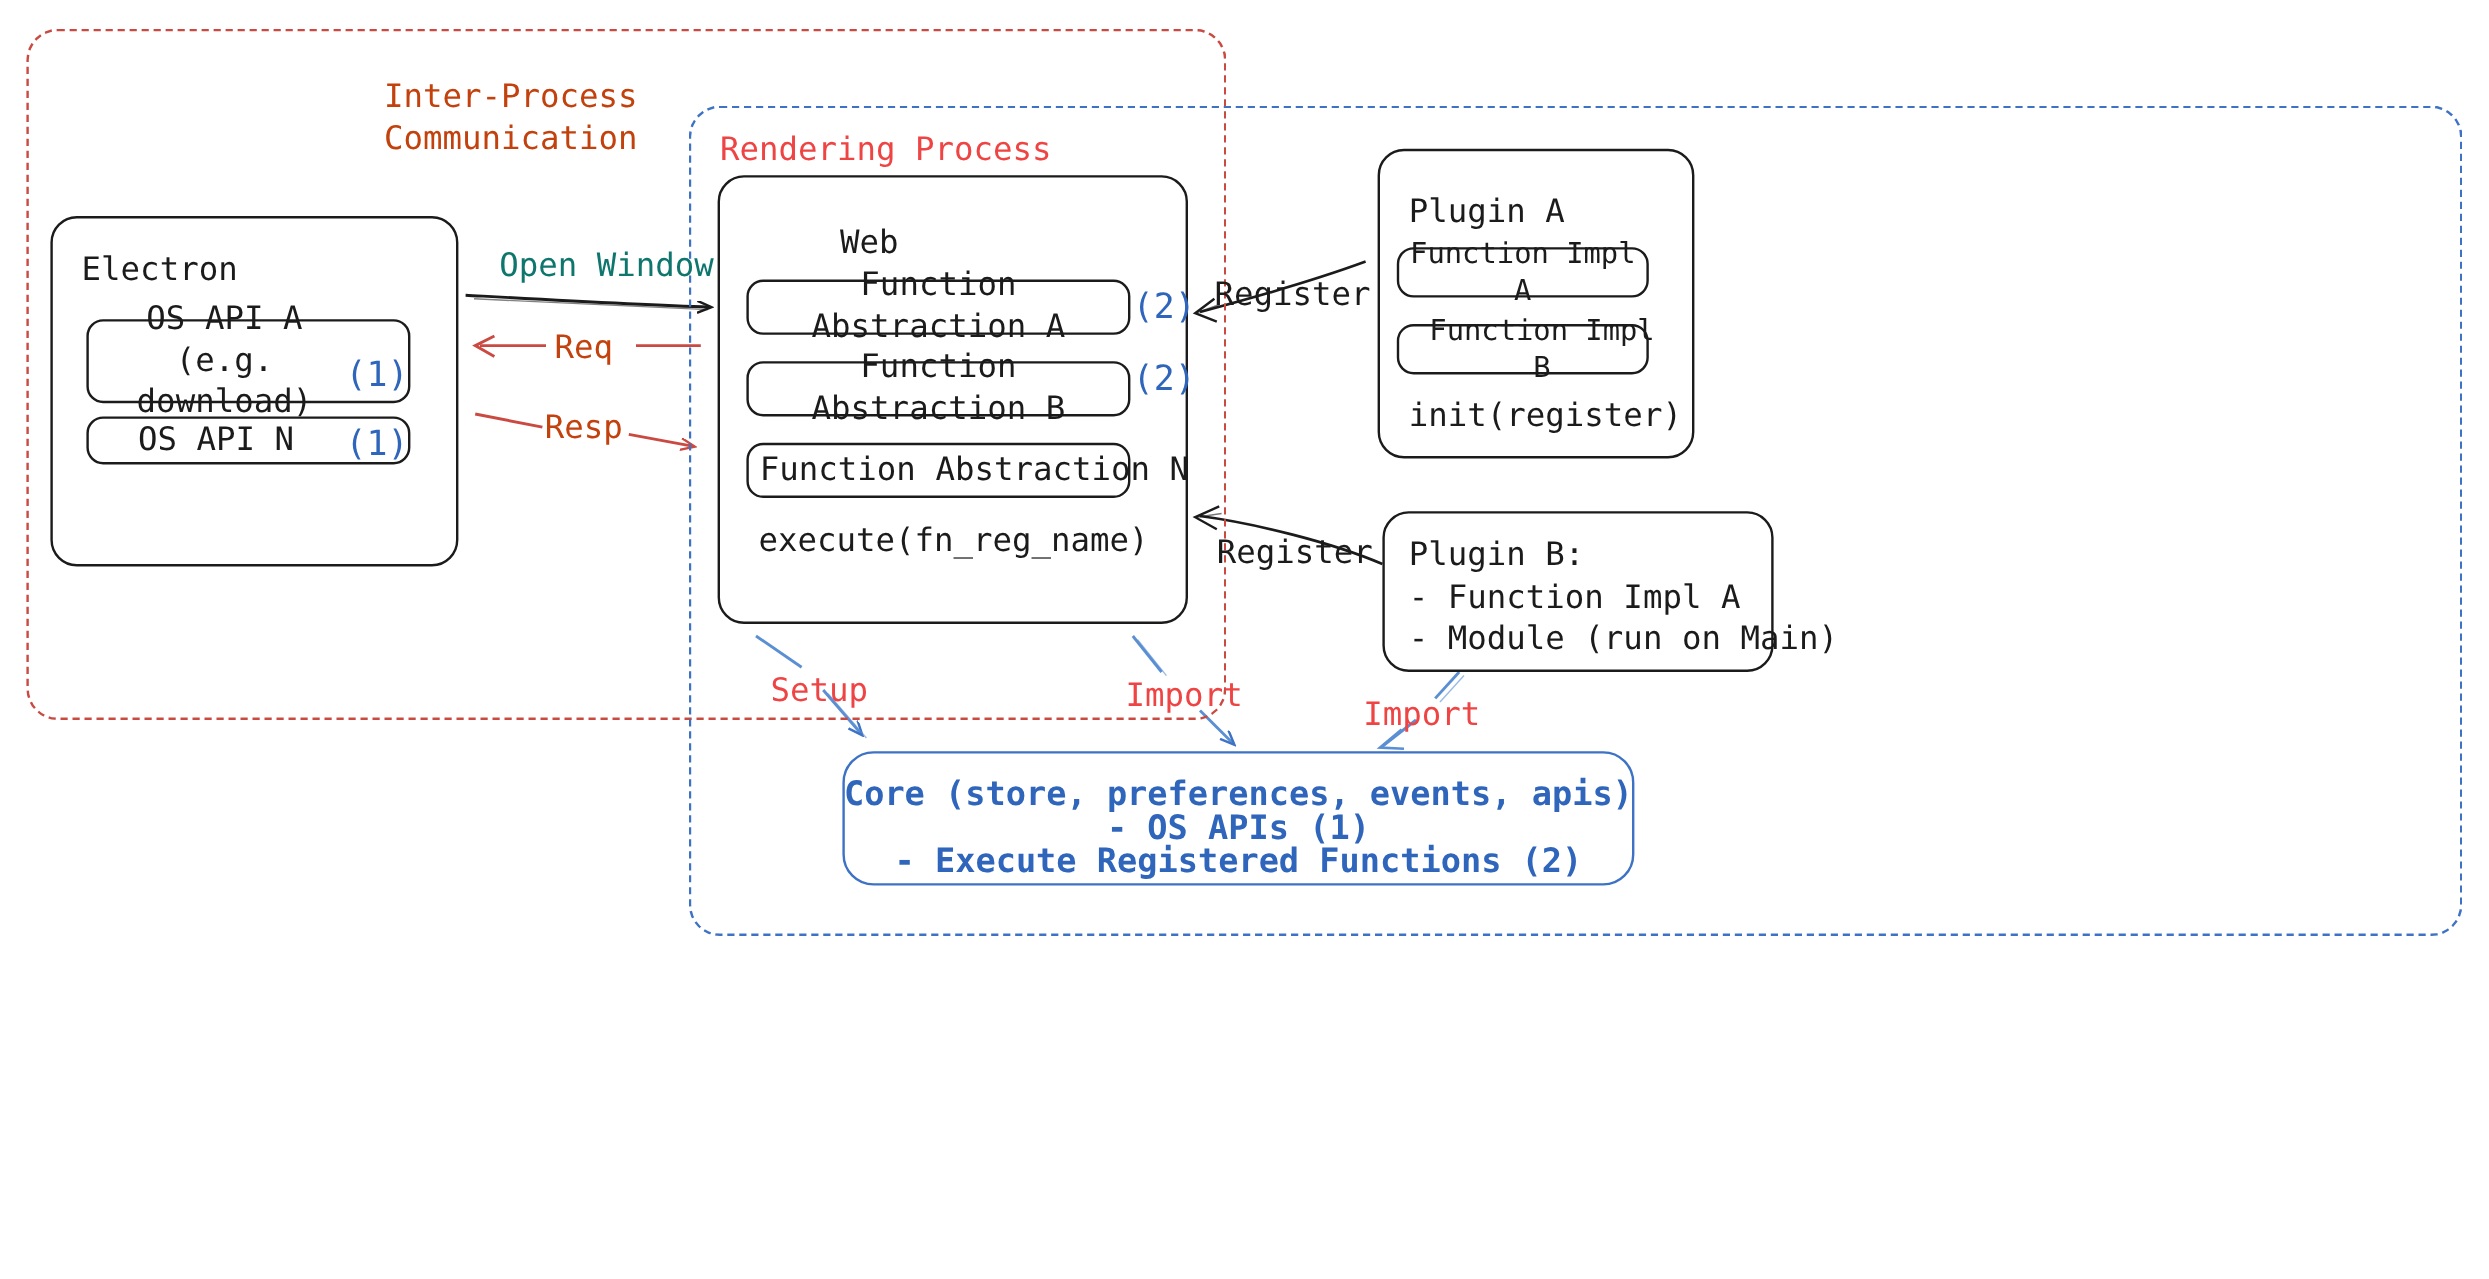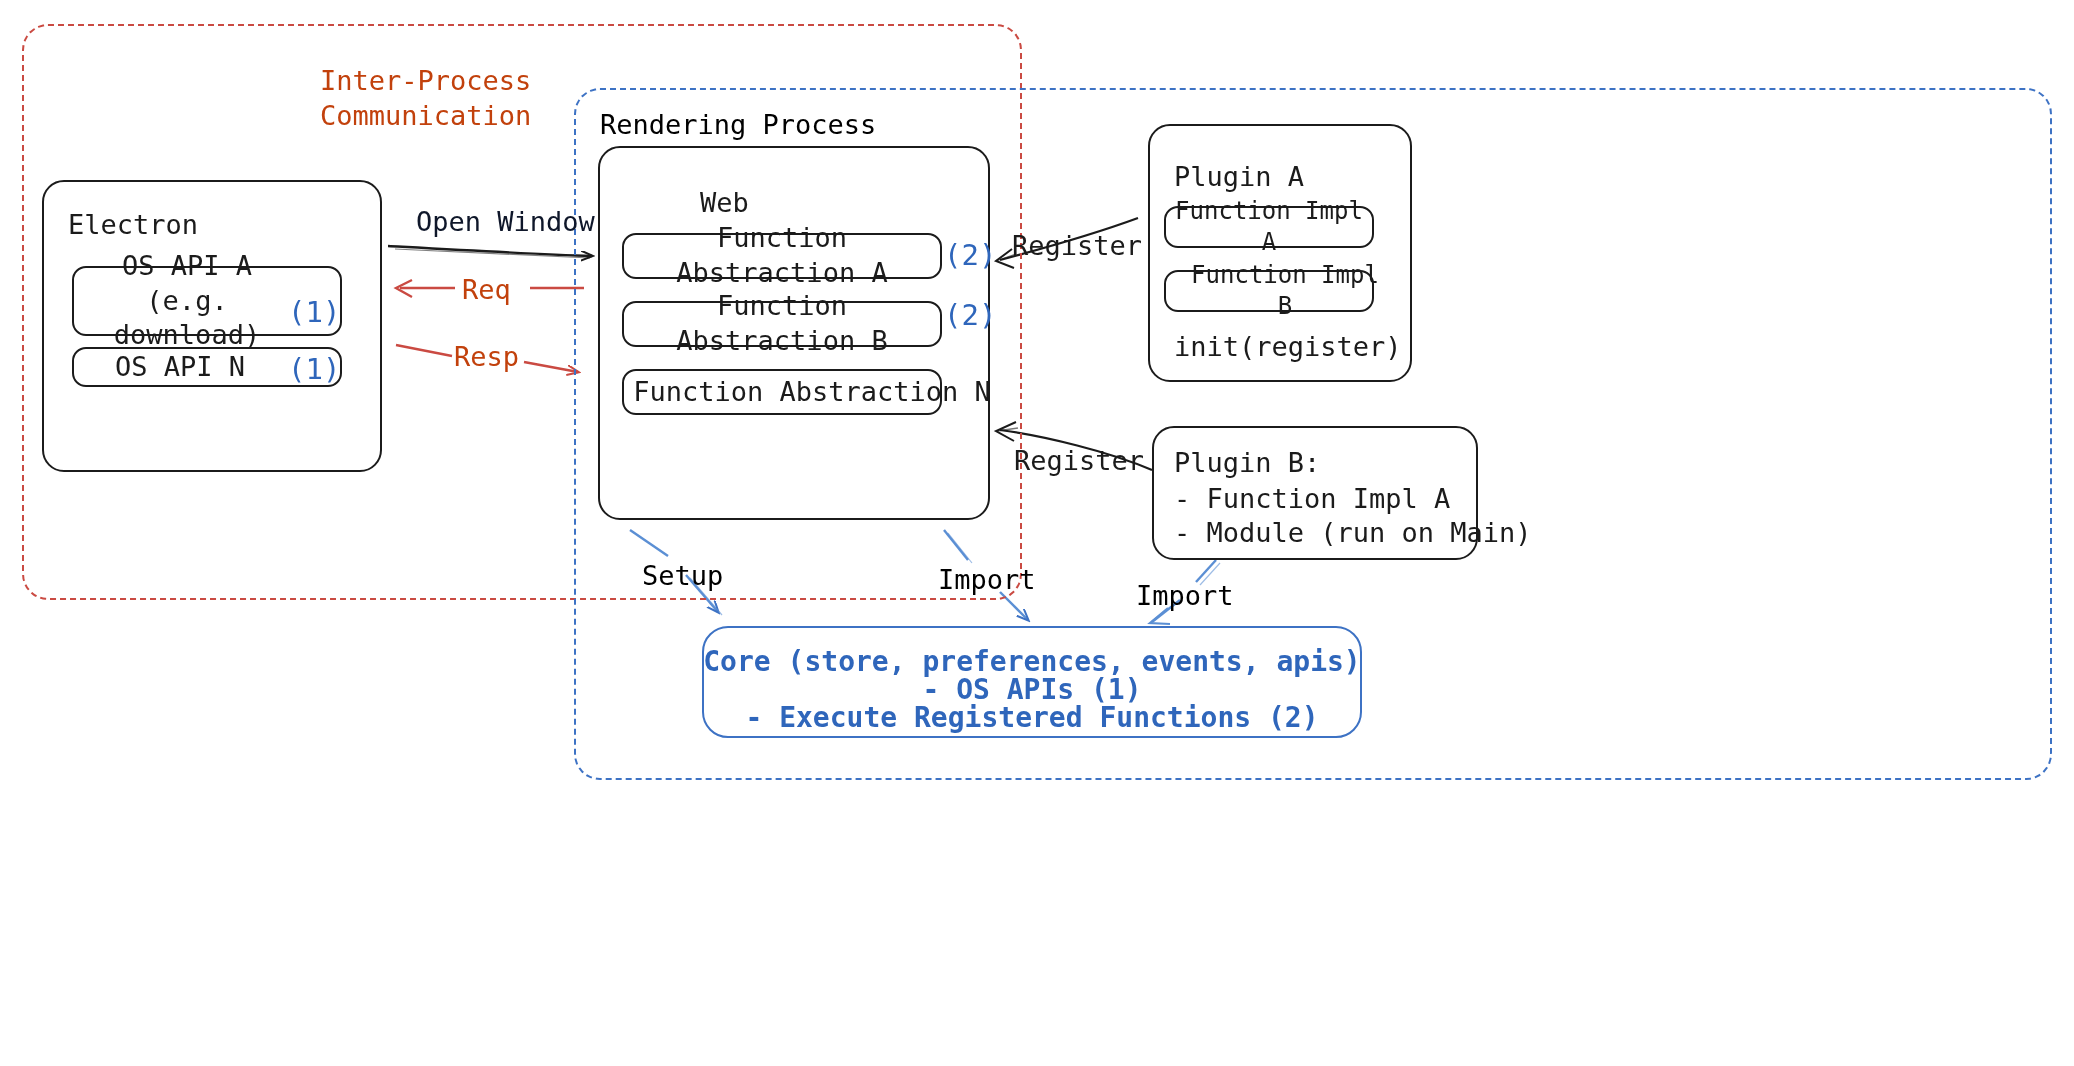--- a/index.html
+++ b/index.html
@@ -48,21 +48,21 @@
   .lbl-center {
     position: absolute;
     color: #1b1b1b;
     font-size: 27px;
     line-height: 1.28;
     text-align: center;
     display: flex;
     align-items: center;
     justify-content: center;
   }
-  .blue { color: #000000; }
+  .blue { color: #ef4444; }
   .red  { color: #c2410c; }
 
   .dashbox-red {
     border: 2.5px dashed #ca4a42;
     border-radius: 26px;
     background: transparent;
   }
   .dashbox-blue {
     border: 2.5px dashed #3d72c4;
     border-radius: 26px;
@@ -172,21 +172,21 @@
 
   <div class="node rbox-inner" style="left:72px; top:266px; width:270px; height:70px;"></div>
   <div class="lbl-center" style="left:82px; top:268px; width:210px; height:66px;">OS API A (e.g.
 download)</div>
   <div class="tag-num" style="left:288px; top:295px;">(1)</div>
 
   <div class="node rbox-inner" style="left:72px; top:347px; width:270px; height:40px;"></div>
   <div class="lbl-center" style="left:110px; top:348px; width:140px; height:38px;">OS API N</div>
   <div class="tag-num" style="left:288px; top:352px;">(1)</div>
 
-  <div class="arrow-label" style="left:416px; top:206px; color:#0f172a;">Open Window</div>
+  <div class="arrow-label" style="left:416px; top:206px; color:#0f766e;">Open Window</div>
   <div class="arrow-label red" style="left:462px; top:274px;">Req</div>
   <div class="arrow-label red" style="left:454px; top:341px;">Resp</div>
   <div class="arrow-label" style="left:1012px; top:230px; color:#1b1b1b;">Register</div>
   <div class="arrow-label" style="left:1014px; top:445px; color:#1b1b1b;">Register</div>
   <div class="arrow-label blue" style="left:642px; top:560px;">Setup</div>
   <div class="arrow-label blue" style="left:938px; top:564px;">Import</div>
   <div class="arrow-label blue" style="left:1136px; top:580px;">Import</div>
 
   <div class="node rbox" style="left:598px; top:146px; width:392px; height:374px;"></div>
   <div class="lbl" style="left:700px; top:186px;">Web</div>
@@ -195,20 +195,21 @@
   <div class="lbl-center" style="left:622px; top:233px; width:320px; height:46px;">Function Abstraction A</div>
   <div class="tag-num" style="left:944px; top:238px;">(2)</div>
 
   <div class="node rbox-inner" style="left:622px; top:301px; width:320px; height:46px;"></div>
   <div class="lbl-center" style="left:622px; top:301px; width:320px; height:46px;">Function Abstraction B</div>
   <div class="tag-num" style="left:944px; top:298px;">(2)</div>
 
   <div class="node rbox-inner" style="left:622px; top:369px; width:320px; height:46px;"></div>
   <div class="lbl-center" style="left:622px; top:369px; width:380px; height:46px;">Function Abstraction N</div>
 
+  <div class="lbl" style="left:632px; top:434px;">execute(fn_reg_name)</div>
 
   <div class="node rbox" style="left:1148px; top:124px; width:264px; height:258px;"></div>
   <div class="lbl" style="left:1174px; top:160px;">Plugin A</div>
 
   <div class="node rbox-inner" style="left:1164px; top:206px; width:210px; height:42px;"></div>
   <div class="lbl-center" style="left:1164px; top:206px; width:210px; height:42px; font-size:24px;">Function Impl A</div>
 
   <div class="node rbox-inner" style="left:1164px; top:270px; width:210px; height:42px;"></div>
   <div class="lbl-center" style="left:1164px; top:270px; width:210px; height:42px; font-size:24px;padding-left:16px;">Function Impl B</div>
 

